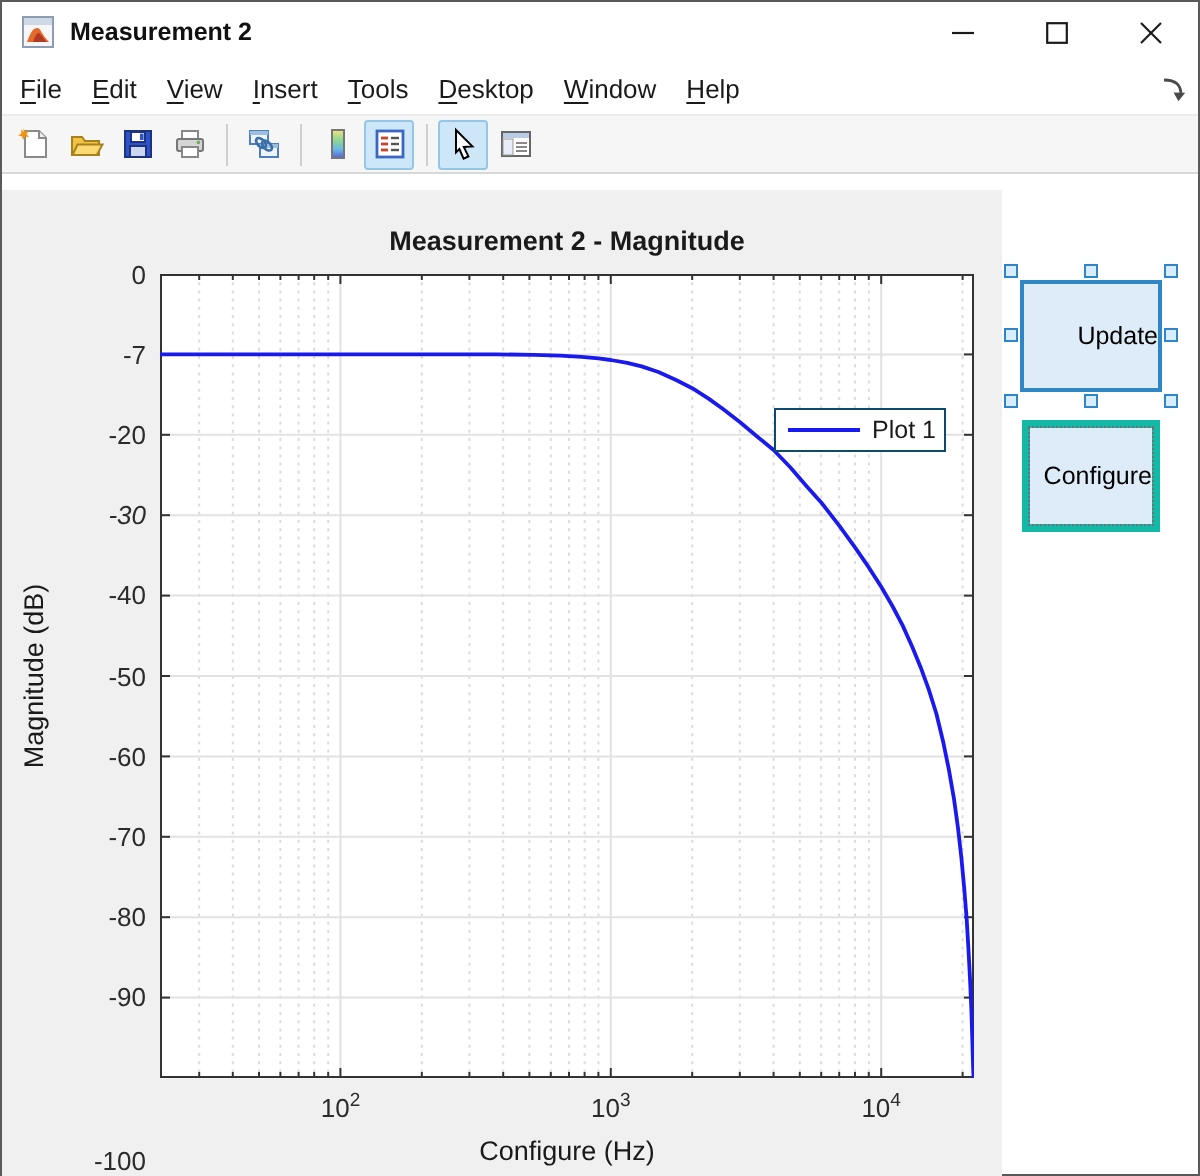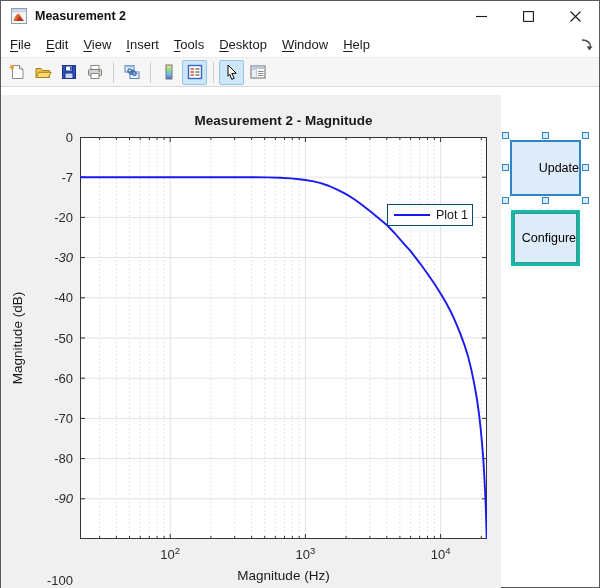--- a/index.html
+++ b/index.html
@@ -334,21 +334,21 @@
           <defs>
             <clipPath id="plotclip">
               <rect x="0" y="0" width="407" height="402"></rect>
             </clipPath>
           </defs>
           <polyline points="0.0,40.2 28.6,40.2 60.2,40.2 90.2,40.2 117.8,40.2 144.0,40.2 168.6,40.2 187.0,40.4 200.1,40.8 210.8,41.4 219.2,42.2 225.4,43.0 233.6,44.4 240.8,46.2 249.2,49.0 258.3,53.1 266.1,57.1 274.3,62.3 281.5,67.5 289.9,74.0 299.0,81.6 306.8,88.0 315.0,96.5 323.3,106.1 330.6,114.2 339.6,125.8 347.5,136.7 354.4,146.7 360.6,156.4 366.2,166.0 371.3,175.7 376.0,186.1 380.3,196.6 384.4,207.8 388.2,219.9 391.7,234.4 394.4,247.6 397.0,262.5 398.9,276.2 400.7,291.9 402.1,307.1 403.3,322.0 404.1,335.3 405.0,352.2 405.7,368.2 406.2,384.3 406.6,398.0 406.8,402.0" fill="none" stroke="#1a1aee" stroke-width="1.9" stroke-linejoin="round" clip-path="url(#plotclip)"></polyline>
         </svg>
     </div>
 
     <div class="ylabel">Magnitude (dB)</div>
-    <div class="xlabel">Magnitude (Hz)</div>
+    <div class="xlabel">Configure (Hz)</div>
 
     <div class="legend">
       <span class="legend-line"></span>
       <span class="legend-label">Plot 1</span>
     </div>
 
     <div class="ui-btn update-btn">
       <span>Update</span>
     </div>
 
@@ -366,19 +366,19 @@
     </div>
   <div class="ytick" style="left: 28px; top: 34.5px;">0</div>
       <div class="ytick" style="left: 28px; top: 74.7px;">-7</div>
       <div class="ytick" style="left: 28px; top: 114.9px;">-20</div>
       <div class="ytick" style="left: 28px; top: 155.1px; font-style: italic;">-30</div>
       <div class="ytick" style="left: 28px; top: 195.3px;">-40</div>
       <div class="ytick" style="left: 28px; top: 235.5px;">-50</div>
       <div class="ytick" style="left: 28px; top: 275.7px;">-60</div>
       <div class="ytick" style="left: 28px; top: 315.9px;">-70</div>
       <div class="ytick" style="left: 28px; top: 356.1px;">-80</div>
-      <div class="ytick" style="left: 28px; top: 396.3px; font-style: italic;">-90</div>
+      <div class="ytick" style="left: 28px; top: 396.3px;">-90</div>
       <div class="ytick" style="left: 28px; top: 436.5px; margin-top: 41px;">-100</div>
       <div class="xtick" style="left: 147.236px;">10<sup>2</sup></div>
       <div class="xtick" style="left: 282.408px;">10<sup>3</sup></div>
       <div class="xtick" style="left: 417.581px;">10<sup>4</sup></div>
     </div>
 </div>
 
 </body></html>

